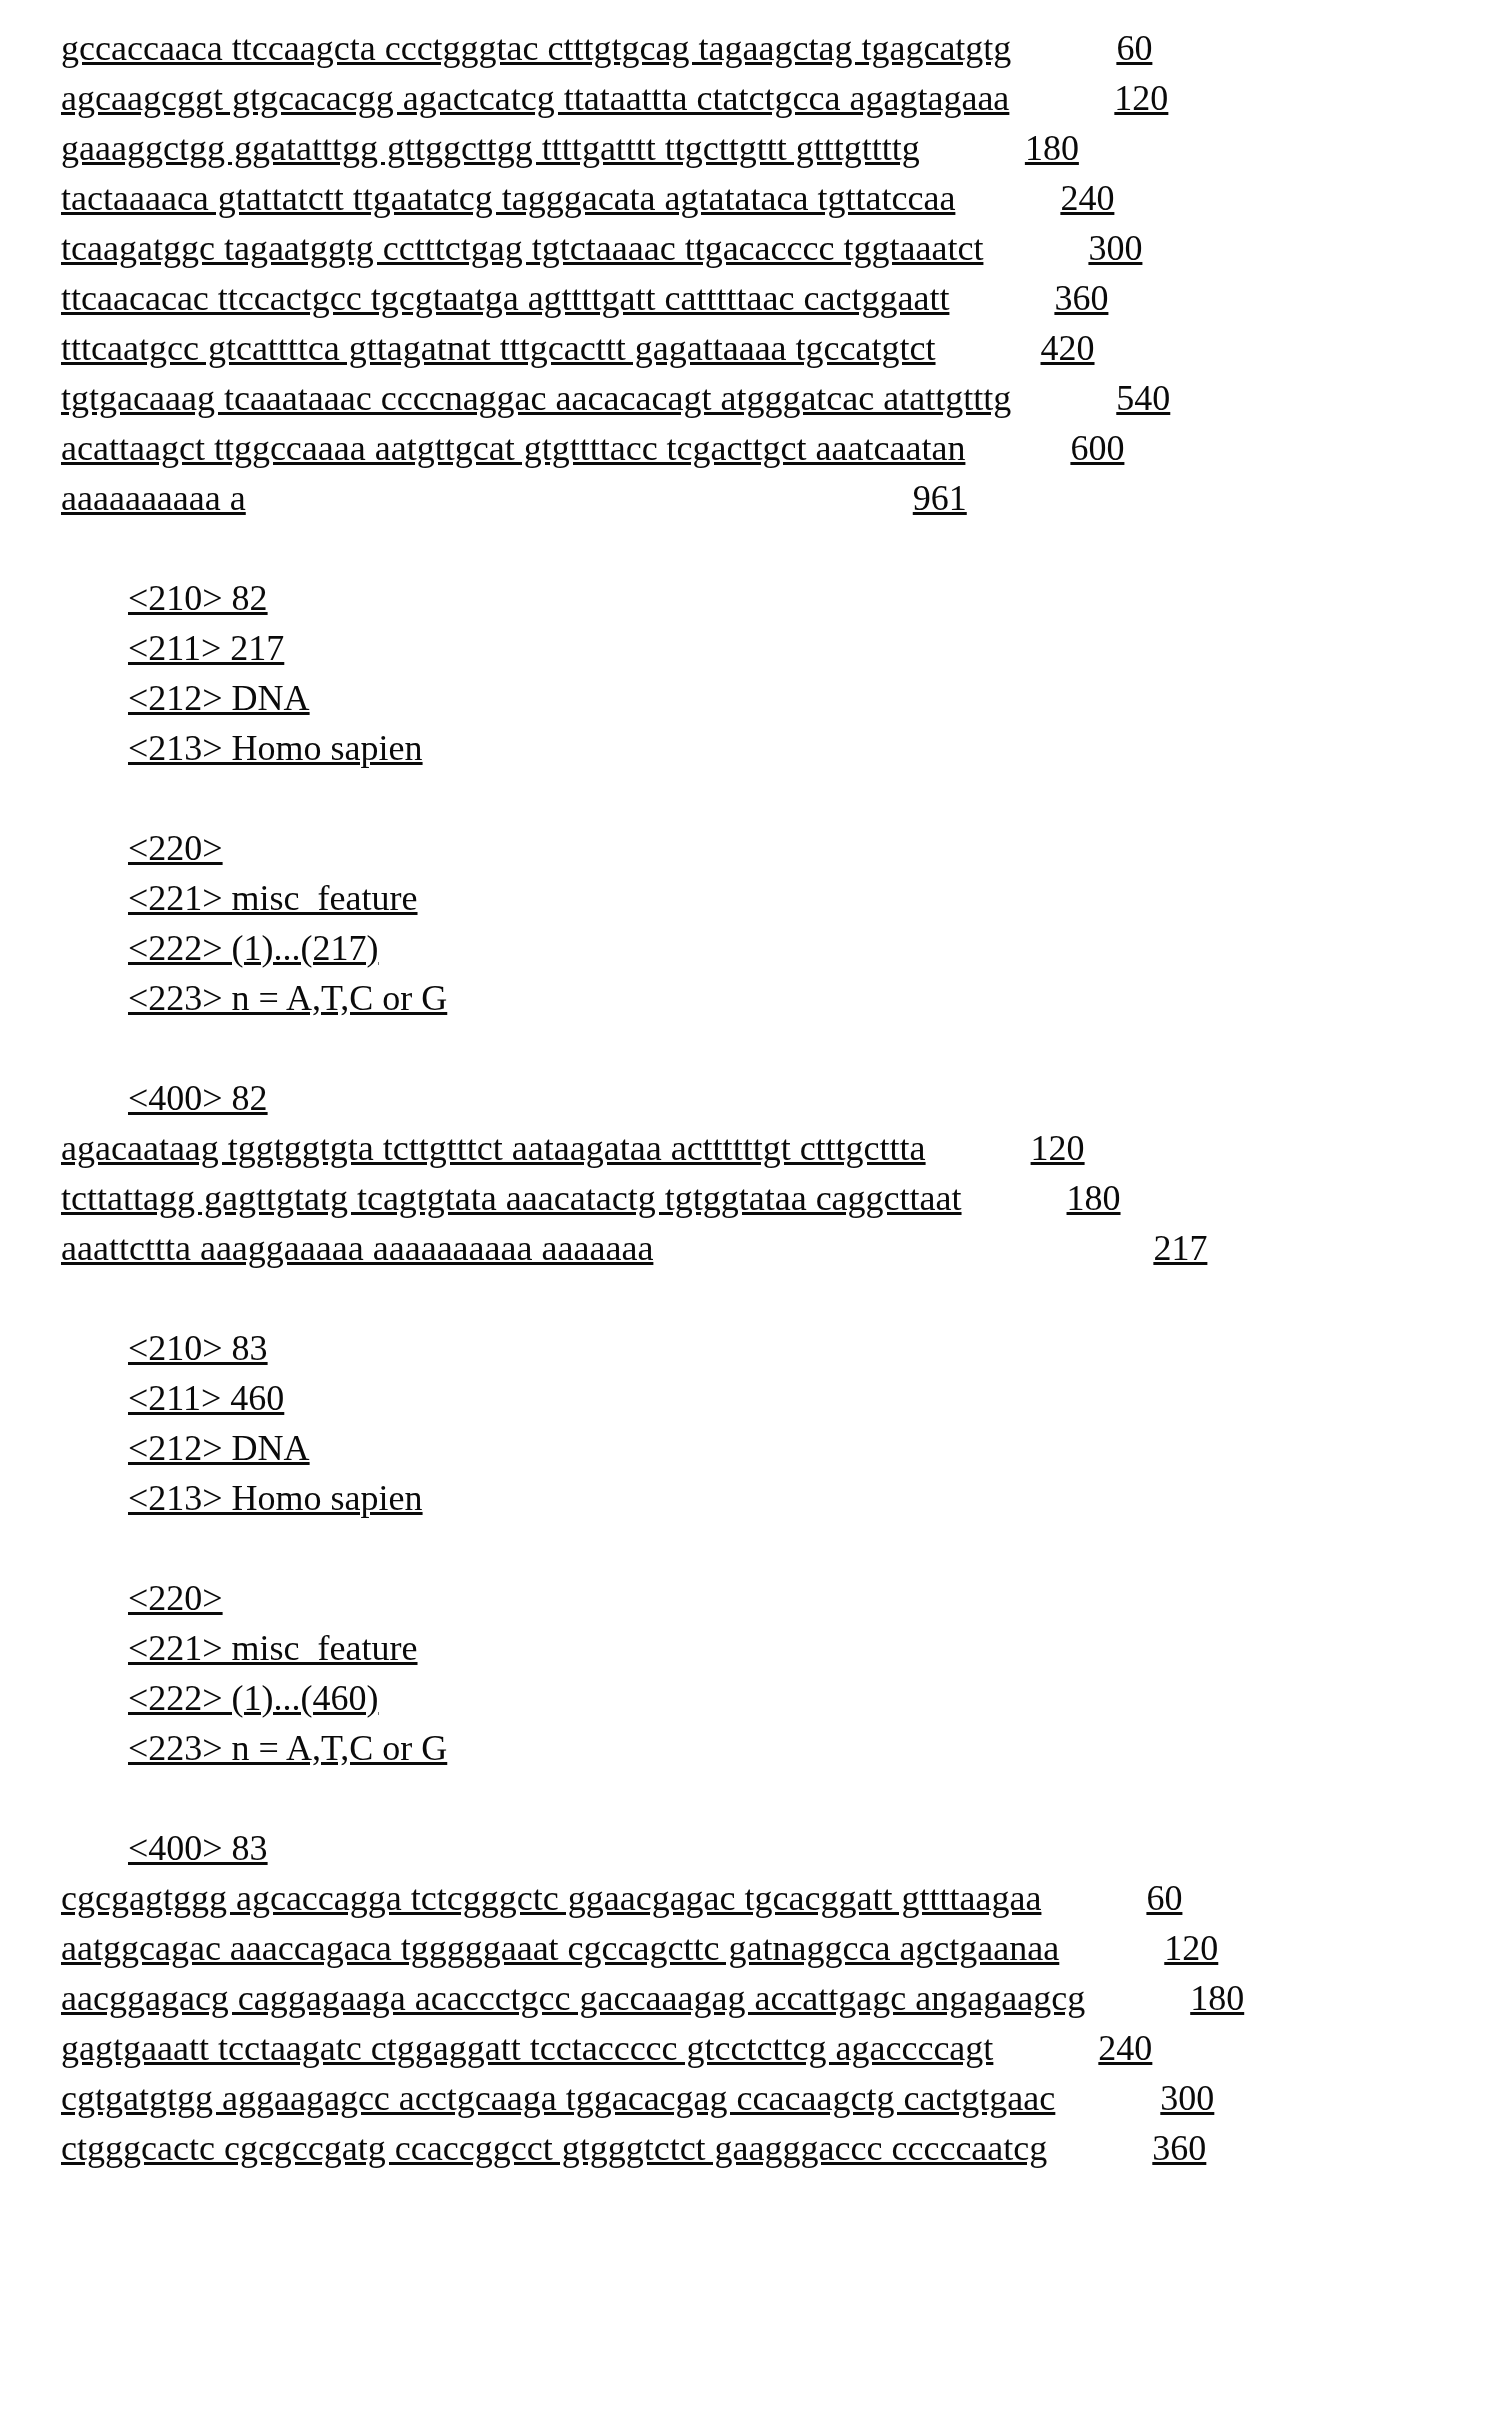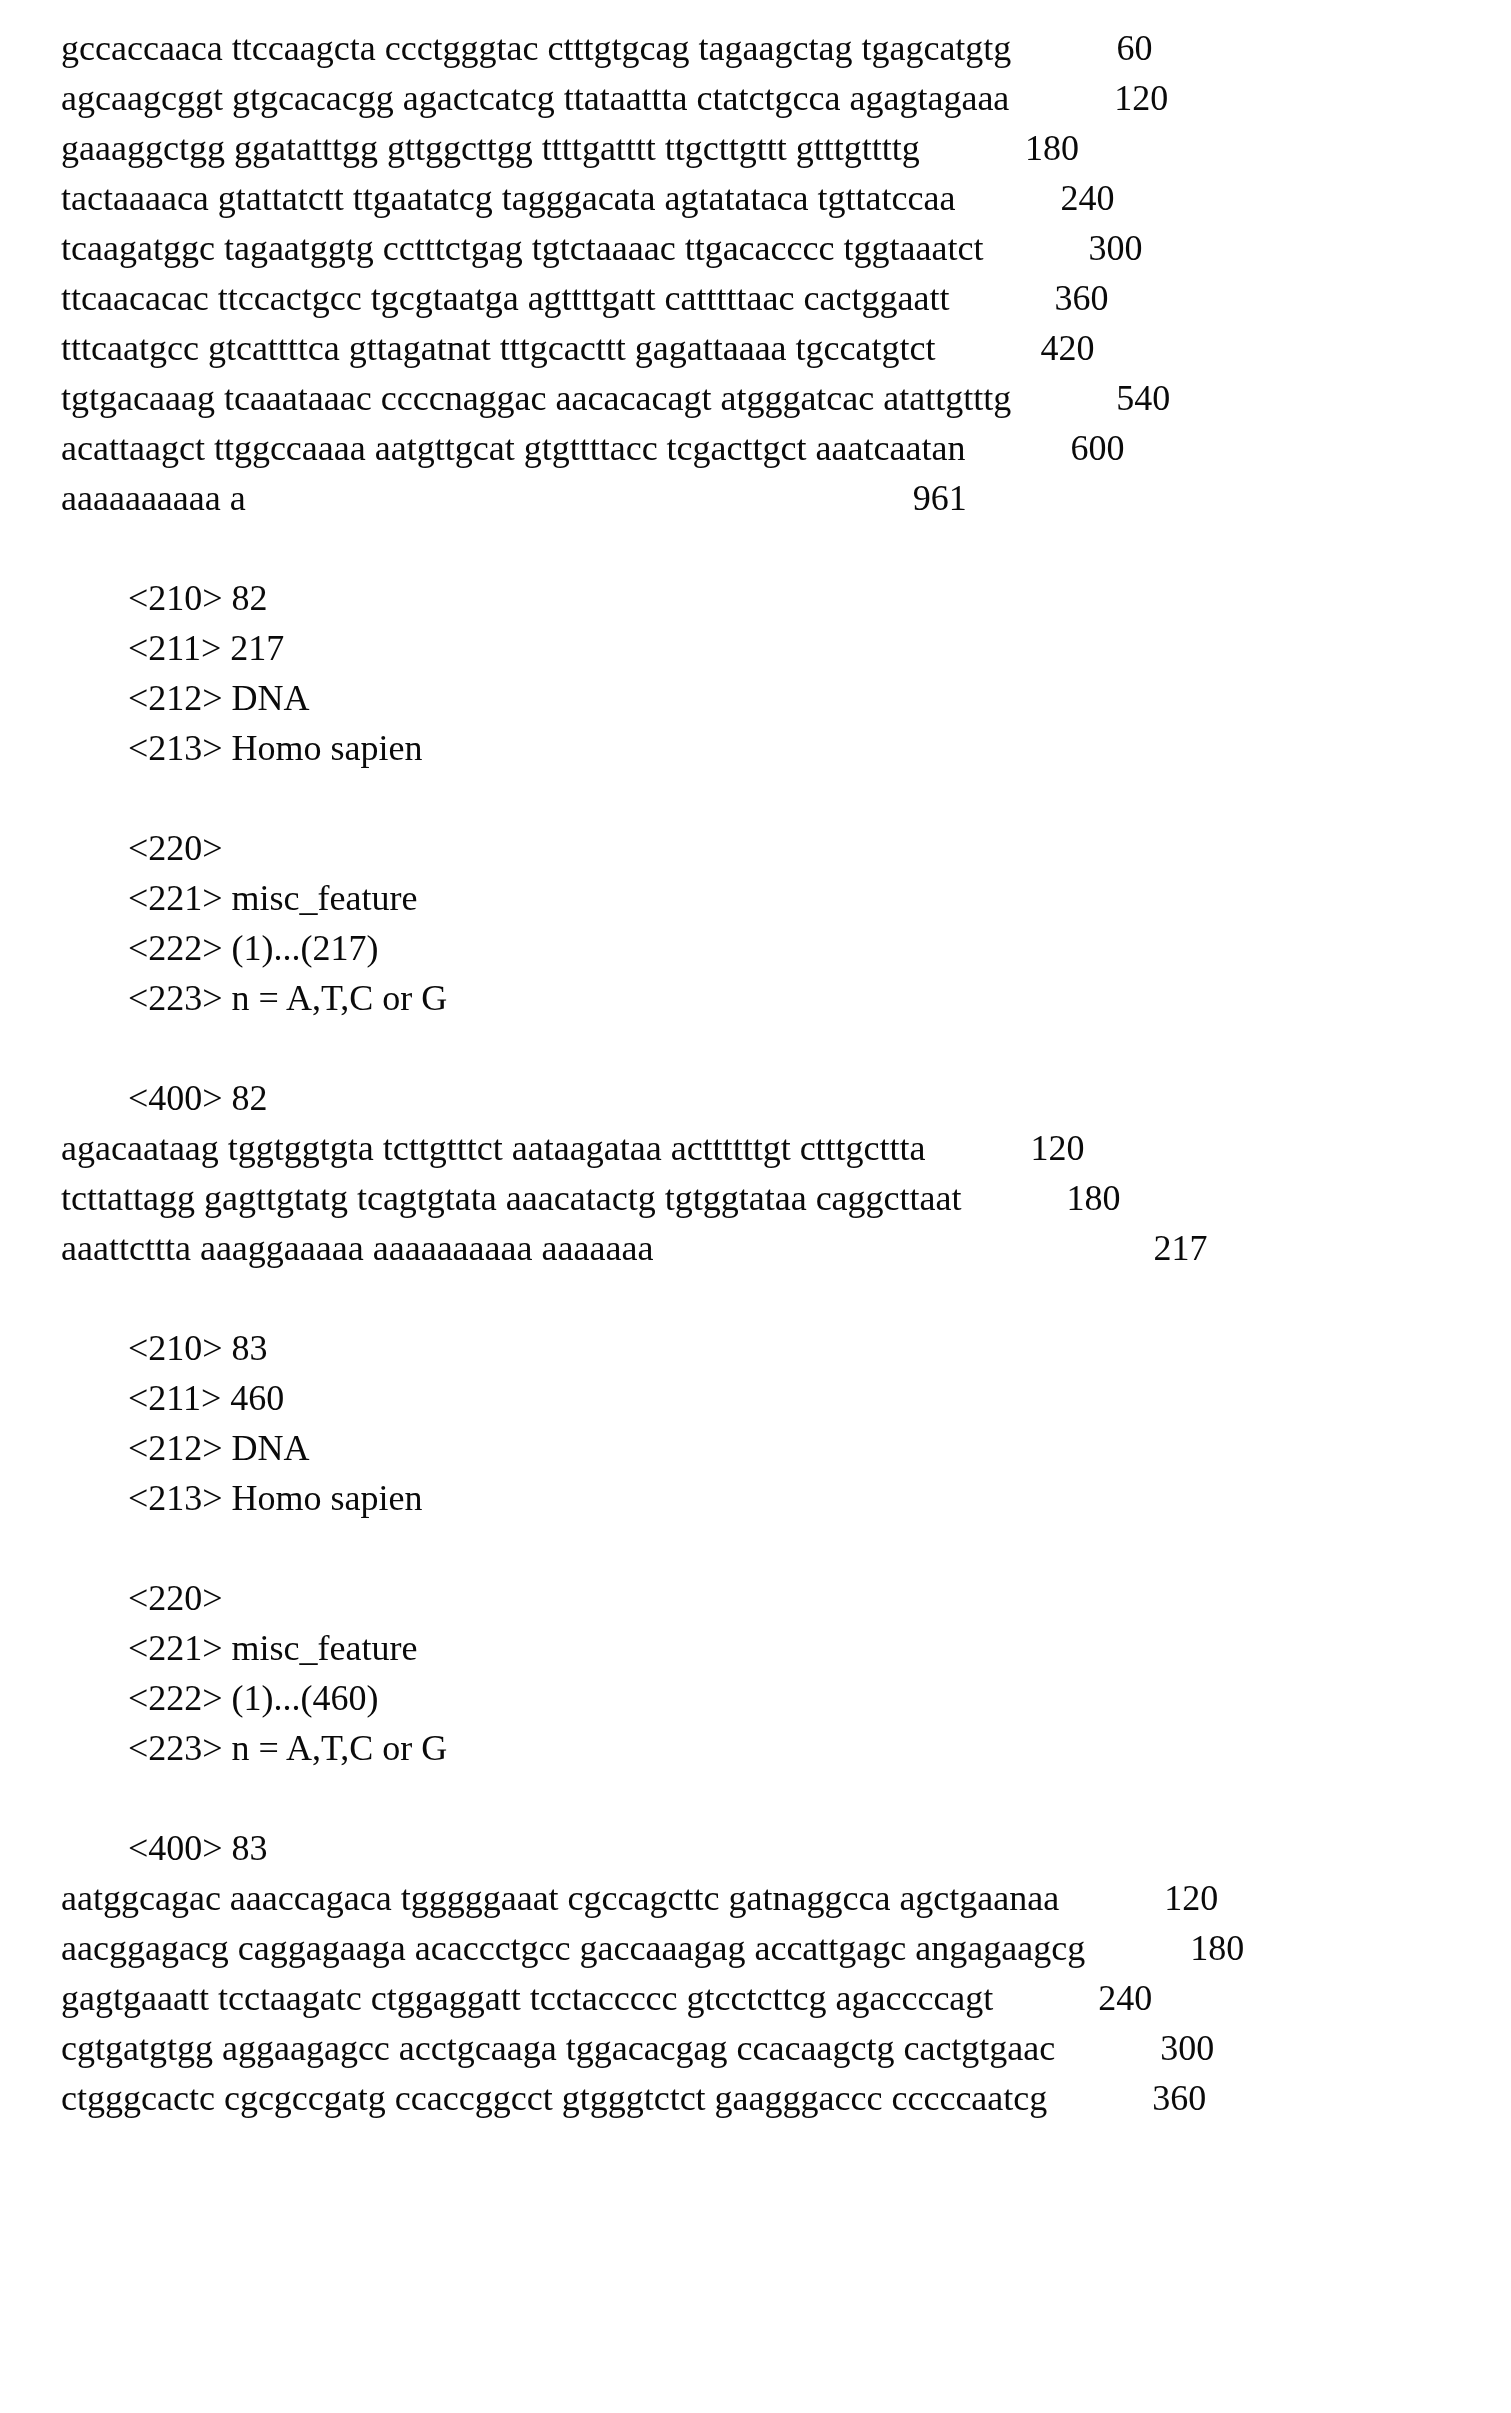--- a/index.html
+++ b/index.html
@@ -16,20 +16,21 @@
     font-family: "Liberation Serif", "DejaVu Serif", serif;
     font-size: 36px;
   }
   .page {
     padding: 23px 0 0 61px;
   }
   .line {
     height: 50px;
     line-height: 50px;
     white-space: nowrap;
+    text-decoration: underline;
   }
   .blank {
     height: 50px;
   }
   .tagline {
     padding-left: 67px;
   }
   .pad {
     display: inline-block;
     height: 0.9px;
@@ -87,20 +88,21 @@
 
   <div class="line tagline"><span>&lt;220&gt;</span></div>
   <div class="line tagline"><span>&lt;221&gt; misc_feature</span></div>
   <div class="line tagline"><span>&lt;222&gt; (1)...(460)</span></div>
   <div class="line tagline"><span>&lt;223&gt; n = A,T,C or G</span></div>
 
   <div class="blank"></div>
 
   <div class="line tagline"><span>&lt;400&gt; 83</span></div>
 
+  <div class="line"><span>cgcgagtggg agcaccagga tctcgggctc ggaacgagac tgcacggatt gttttaagaa</span><span class="pad pad-std"></span><span>60</span></div>
   <div class="line"><span>aatggcagac aaaccagaca tgggggaaat cgccagcttc gatnaggcca agctgaanaa</span><span class="pad pad-std"></span><span>120</span></div>
   <div class="line"><span>aacggagacg caggagaaga acaccctgcc gaccaaagag accattgagc angagaagcg</span><span class="pad pad-std"></span><span>180</span></div>
   <div class="line"><span>gagtgaaatt tcctaagatc ctggaggatt tcctaccccc gtcctcttcg agaccccagt</span><span class="pad pad-std"></span><span>240</span></div>
   <div class="line"><span>cgtgatgtgg aggaagagcc acctgcaaga tggacacgag ccacaagctg cactgtgaac</span><span class="pad pad-std"></span><span>300</span></div>
   <div class="line"><span>ctgggcactc cgcgccgatg ccaccggcct gtgggtctct gaagggaccc cccccaatcg</span><span class="pad pad-std"></span><span>360</span></div>
 
 </div>
 
 
 </body></html>

